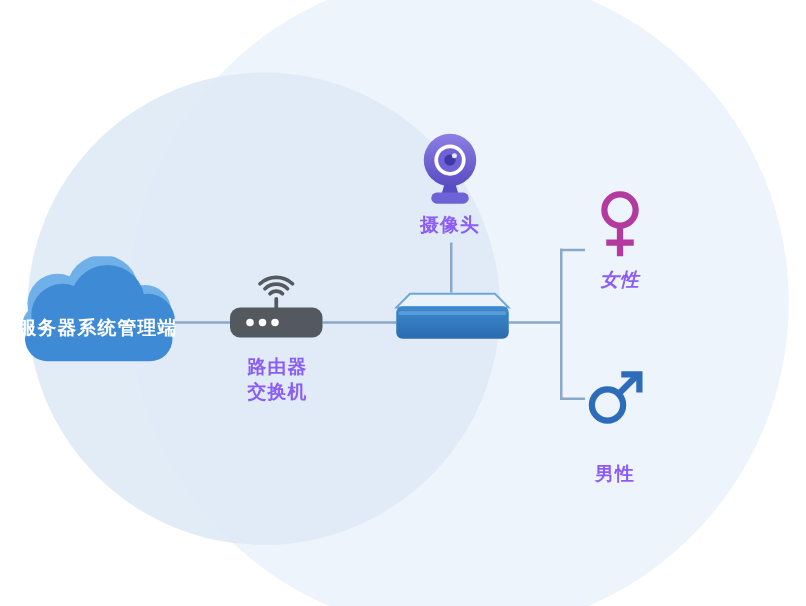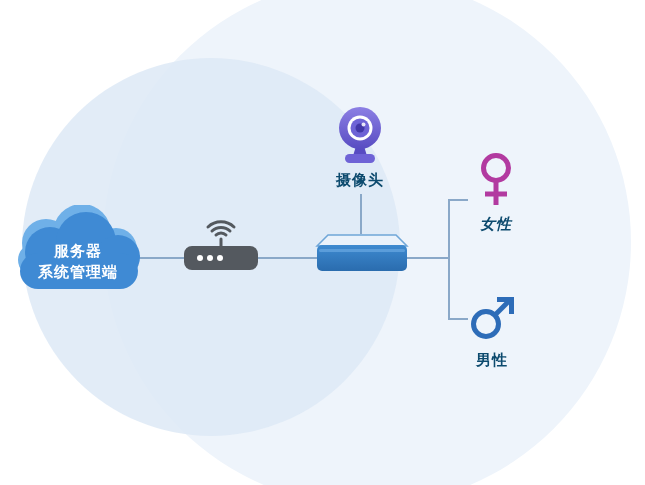--- a/index.html
+++ b/index.html
@@ -9,26 +9,26 @@
   }
   .bg-circle{position:absolute;border-radius:50%;}
   .bg-outer{left:103px;top:-22px;width:528px;height:528px;background:#eef4fb;}
   .bg-left{left:22px;top:58px;width:378px;height:378px;background:#dde9f6;opacity:.85;}
 
   .line{position:absolute;background:#8aa8c8;z-index:2;}
   .h{height:2px;} .v{width:2px;}
 
   .node{position:absolute;z-index:3;}
   .label{
-    position:absolute;z-index:3;text-align:center;color:#0c4a6e;
+    position:absolute;z-index:3;text-align:center;color:#8b5cf6;
     font-size:15px;font-weight:600;line-height:20px;letter-spacing:1px;
   }
   .cloud-text{
     position:absolute;left:0;top:0;width:100%;height:100%;z-index:4;
-    display:flex;flex-direction:column;align-items:center;justify-content:center;
+    display:flex;flex-direction:row;align-items:center;justify-content:center;
     padding-top:14px;box-sizing:border-box;
     color:#ffffff;font-size:15px;font-weight:700;line-height:21px;letter-spacing:1px;
   }
 </style>
 </head>
 <body>
 
 <div class="canvas">
 
   <div class="bg-circle bg-outer"></div>
@@ -70,20 +70,24 @@
         <path d="M32 21 A13 13 0 0 1 50 21"></path>
         <path d="M28 17 A19 19 0 0 1 54 17"></path>
         <line x1="41" y1="29" x2="41" y2="39"></line>
       </g>
       <rect x="4" y="36" width="74" height="24" rx="8" fill="#54595f"></rect>
       <circle cx="20" cy="48" r="3" fill="#ffffff"></circle>
       <circle cx="30" cy="48" r="3" fill="#ffffff"></circle>
       <circle cx="40" cy="48" r="3" fill="#ffffff"></circle>
     </svg>
   </div>
+  <div class="label" style="left:172px;top:283px;width:100px;">
+    <div>路由器</div>
+    <div>交换机</div>
+  </div>
 
   <div class="node" style="left:332px;top:104px;width:56px;height:62px;">
     <svg width="56" height="62" viewBox="0 0 56 62">
       <defs>
         <linearGradient id="camGrad" x1="0" y1="0" x2="0" y2="1">
           <stop offset="0" stop-color="#8c7fe4"></stop>
           <stop offset="1" stop-color="#584cc2"></stop>
         </linearGradient>
       </defs>
       <path d="M24 42 L32 42 L35 52 L21 52 Z" fill="#584cc2"></path>
@@ -124,15 +128,15 @@
 
   <div class="node" style="left:466px;top:292px;width:52px;height:52px;">
     <svg width="52" height="52" viewBox="0 0 52 52">
       <g stroke="#2d6cb8" stroke-width="5" fill="none">
         <circle cx="20" cy="32" r="12.5"></circle>
         <line x1="29" y1="23" x2="43" y2="9"></line>
         <path d="M31 7.5 H45.5 V22"></path>
       </g>
     </svg>
   </div>
-  <div class="label" style="left:442px;top:350px;width:100px;">男性</div>
+  <div class="label" style="left:442px;top:369px;width:100px;">男性</div>
 
 </div>
 
 </body></html>

